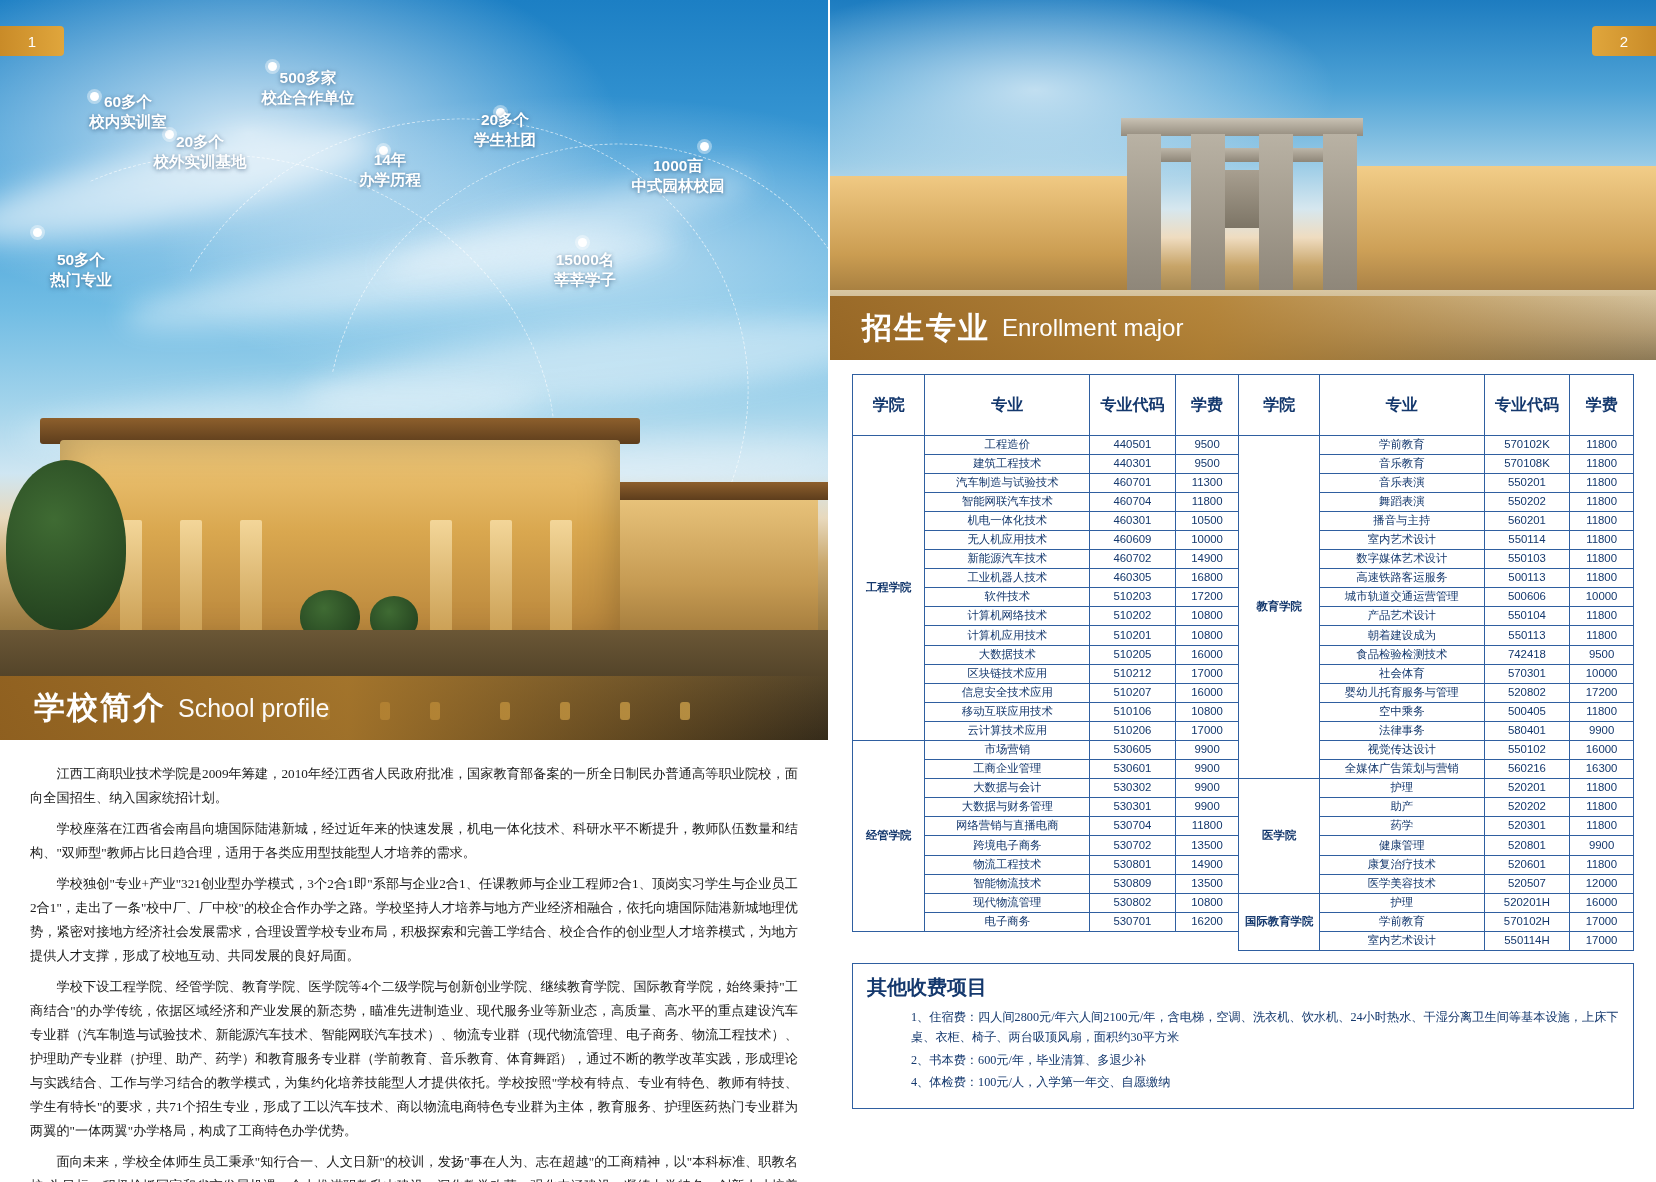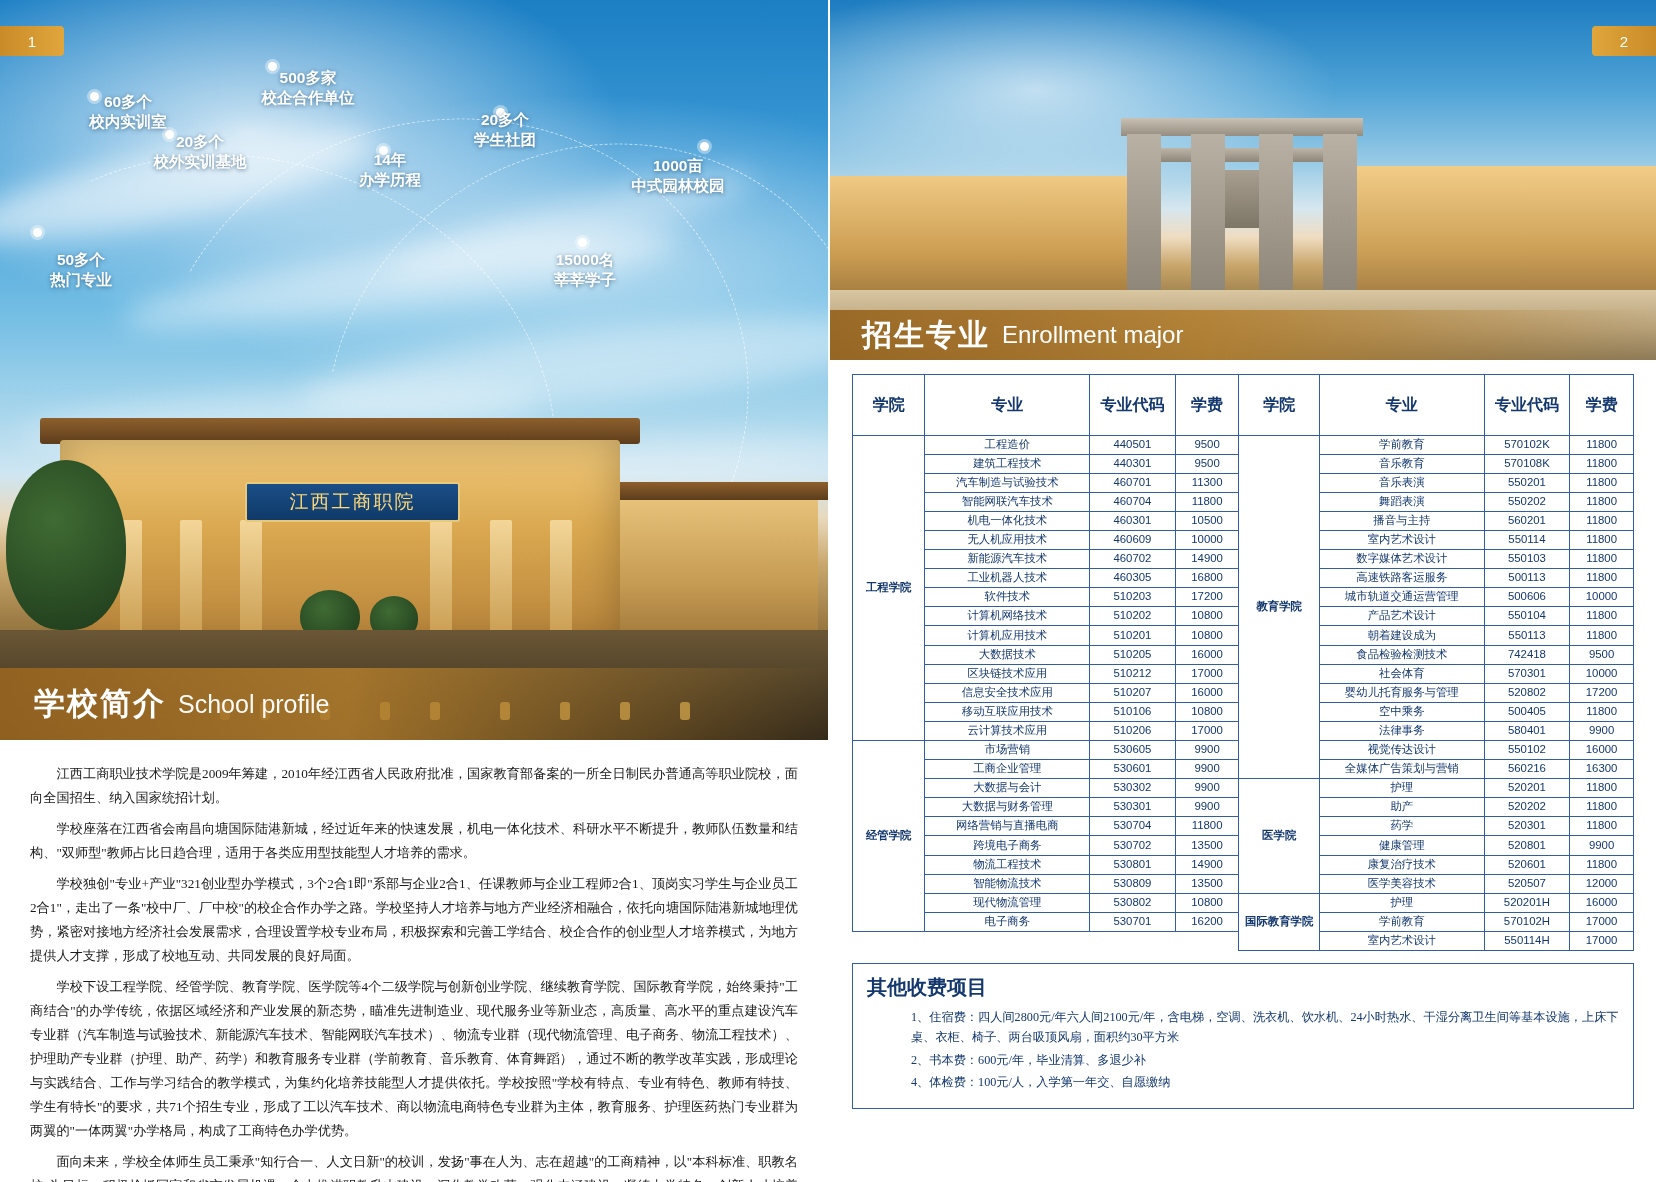--- a/index.html
+++ b/index.html
@@ -53,21 +53,21 @@
 
   
   .callouts { position:absolute; inset:0; }
   .callout { position:absolute; color:#ffffff; font-weight:bold; line-height:1.28;
              text-shadow:0 1px 4px rgba(0,40,80,.55); font-size:15.5px; white-space:pre-line; text-align:center; }
   .node { position:absolute; width:9px; height:9px; border-radius:50%;
           background:#fff; box-shadow:0 0 0 3px rgba(255,255,255,.38); }
   .arc { position:absolute; border:1.6px dashed rgba(255,255,255,.62); border-radius:50%;
          border-bottom-color:transparent; border-left-color:transparent; }
 
-  .band-left { position:absolute; left:0; bottom:0; width:828px; height:72px;
+  .band-left { position:absolute; left:0; bottom:0; width:828px; height:64px;
                background:linear-gradient(90deg, rgba(150,100,32,.92) 0%, rgba(176,124,44,.86) 42%, rgba(176,124,44,0) 100%);
                display:flex; align-items:center; }
   .band-left .cn { color:#fff; font-size:31px; font-weight:bold; margin-left:34px; letter-spacing:2px; }
   .band-left .en { color:#fff; font-size:25px; margin-left:12px; font-weight:300; opacity:.97; }
 
   .body-left { padding:22px 30px 10px 30px; }
   .body-left p { margin:0 0 7px 0; font-size:13.2px; line-height:1.82; color:#1a1a1a;
                  text-align:justify; text-indent:2em; font-family:"Liberation Serif", serif; }
 
   
@@ -85,21 +85,21 @@
   .gate-top2{ position:absolute; left:8px; top:36px; width:214px; height:14px;
               background:linear-gradient(180deg,#bdb6a8,#8e8678); }
   .gate-plaque{ position:absolute; left:92px; top:58px; width:46px; height:58px;
               background:linear-gradient(180deg,#a89f90,#7d7566); }
   .rbldg-l { position:absolute; left:0; bottom:54px; width:300px; height:130px;
              background:linear-gradient(180deg,#f0c983 0%,#cb9d52 60%,#9a7439 100%); }
   .rbldg-r { position:absolute; right:0; bottom:54px; width:320px; height:140px;
              background:linear-gradient(180deg,#f2cd88 0%,#cda057 60%,#9c7640 100%); }
   .rground { position:absolute; left:0; bottom:0; width:828px; height:70px;
              background:linear-gradient(180deg,#d9c7a2 0%,#b7a078 55%,#8d7a57 100%); }
-  .band-right { position:absolute; left:0; bottom:0; width:828px; height:50px;
+  .band-right { position:absolute; left:0; bottom:0; width:828px; height:64px;
                background:linear-gradient(90deg, rgba(150,100,32,.93) 0%, rgba(176,124,44,.85) 46%, rgba(176,124,44,0) 100%);
                display:flex; align-items:center; }
   .band-right .cn { color:#fff; font-size:30px; font-weight:bold; margin-left:34px; letter-spacing:2px; }
   .band-right .en { color:#fff; font-size:24px; margin-left:12px; font-weight:300; }
 
   .table-wrap { padding:14px 22px 0 24px; }
   table.major { border-collapse:collapse; width:100%; font-size:11.4px;
                 font-family:"Liberation Sans", sans-serif; color:#123a6b; }
   table.major th, table.major td {
      border:1px solid #2f5fa0; text-align:center; padding:2.1px 2px; line-height:1.22;
@@ -173,21 +173,20 @@
         <div class="bldg-right"></div>
         <div class="bldg-right-roof"></div>
         <div class="bldg-roof"></div>
         <div class="bldg-main"></div>
         <div class="col" style="left:120px;"></div>
         <div class="col" style="left:180px;"></div>
         <div class="col" style="left:240px;"></div>
         <div class="col" style="left:430px;"></div>
         <div class="col" style="left:490px;"></div>
         <div class="col" style="left:550px;"></div>
-        <div class="bldg-sign">江西工商职院</div>
         <div class="tree" style="left:6px; bottom:110px; width:120px; height:170px;"></div>
         <div class="tree" style="left:300px; bottom:98px; width:60px; height:52px;"></div>
         <div class="tree" style="left:370px; bottom:100px; width:48px; height:44px;"></div>
         <div class="ground"></div>
         <div class="plaza-dot" style="left:220px;"></div>
         <div class="plaza-dot" style="left:260px;"></div>
         <div class="plaza-dot" style="left:320px;"></div>
         <div class="plaza-dot" style="left:380px;"></div>
         <div class="plaza-dot" style="left:430px;"></div>
         <div class="plaza-dot" style="left:500px;"></div>

